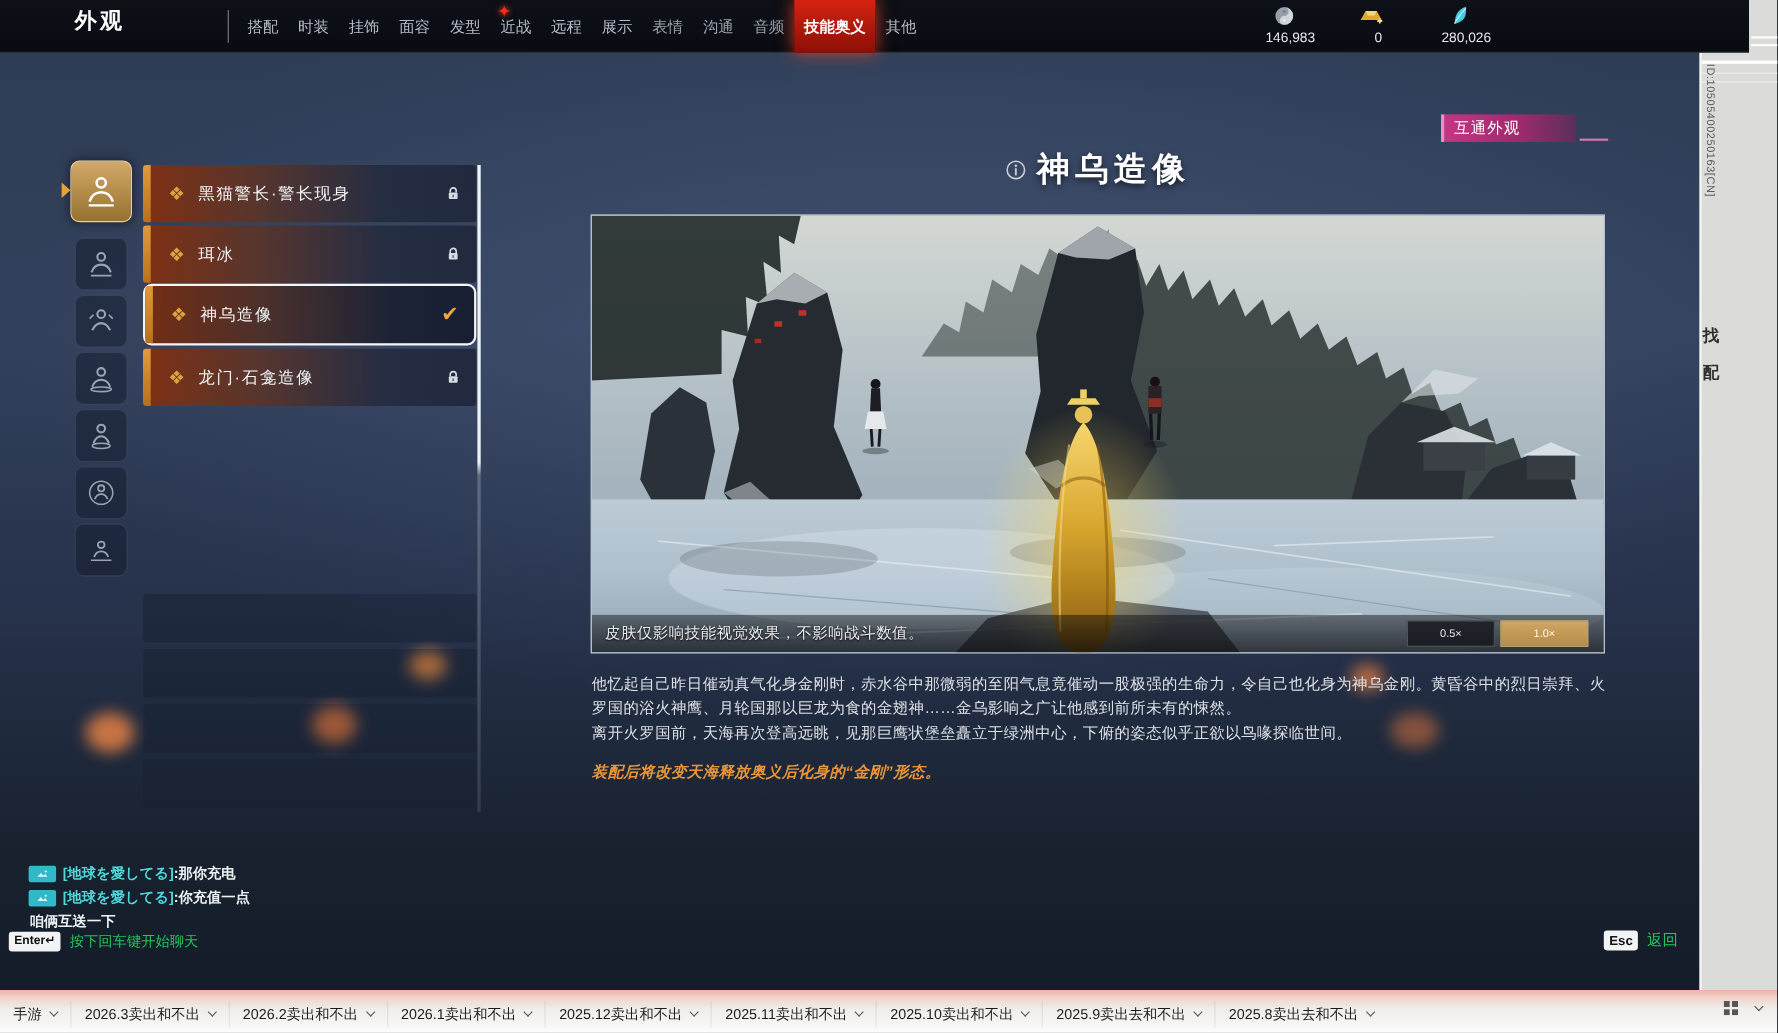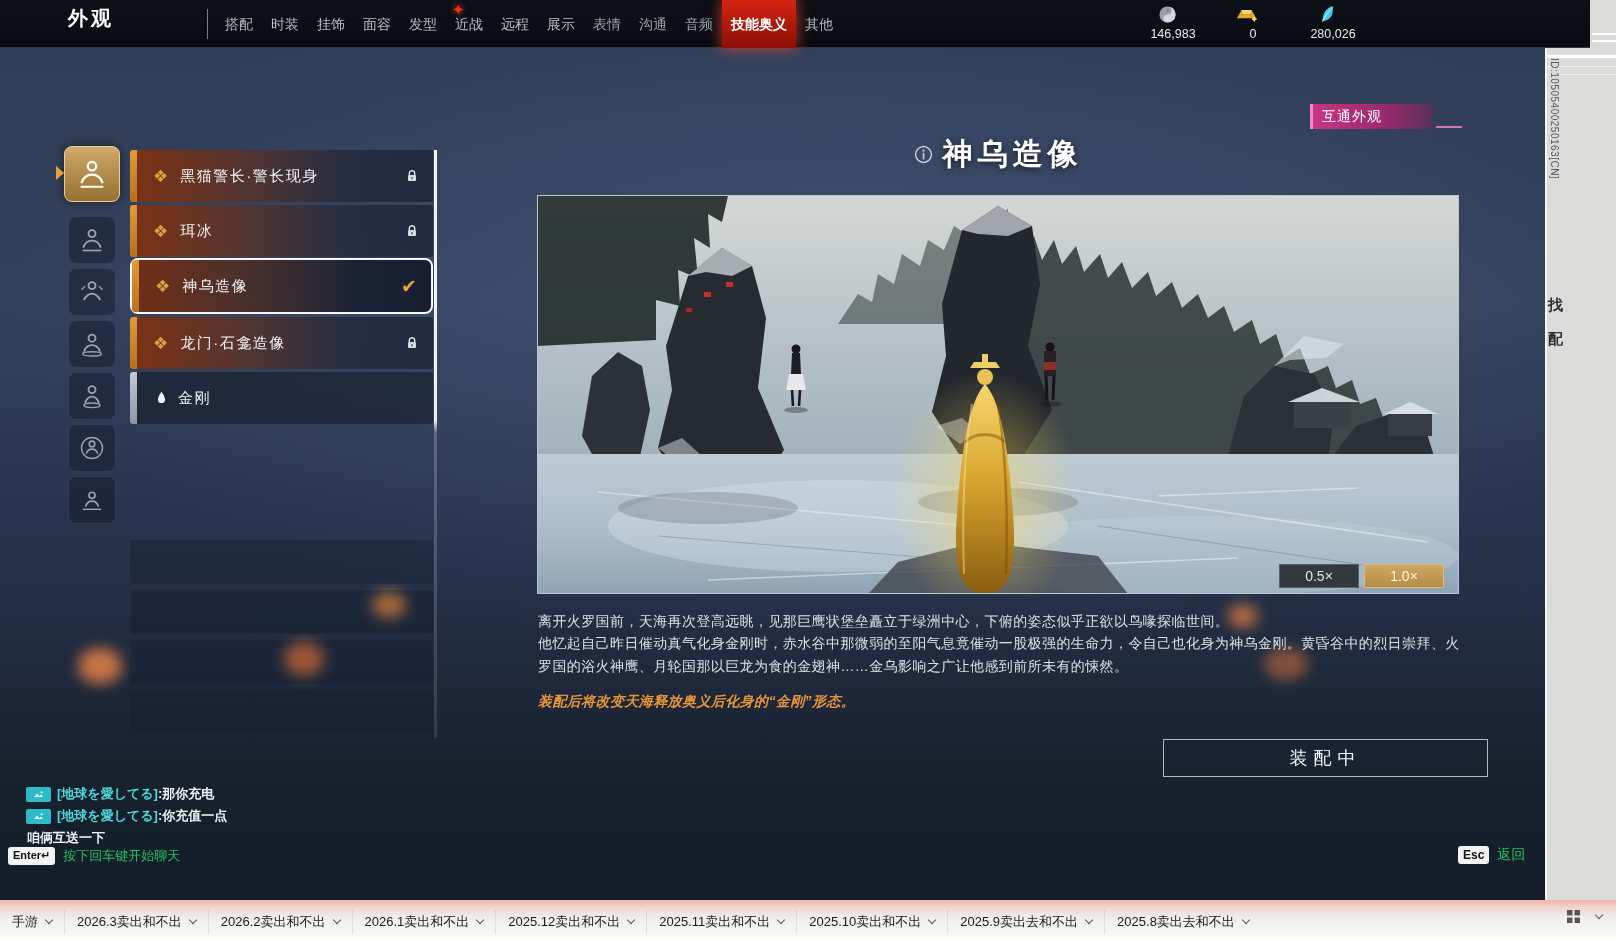--- a/index.html
+++ b/index.html
@@ -78,21 +78,21 @@
   
   .preview{position:absolute;left:537px;top:195px;width:922px;height:399px;z-index:5;
     border:1px solid rgba(195,205,216,.8);background:#9fb0ba;overflow:hidden;}
   .preview svg{display:block;}
   .preview-note{position:absolute;left:0;bottom:0;width:100%;height:34px;
     background:linear-gradient(180deg,rgba(8,8,10,.45),rgba(5,5,8,.72));
     display:flex;align-items:center;padding:0 12px;}
   .preview-note .ntext{font-size:14px;color:#e9ebee;letter-spacing:.5px;text-shadow:0 1px 2px #000;}
   .scalebtns{position:absolute;right:14px;bottom:5px;display:flex;gap:5px;}
   .scalebtn{width:80px;height:24px;display:flex;align-items:center;justify-content:center;
-    font-size:14px;color:#e2e5ea;background:rgba(18,20,26,.78);border:1px solid rgba(130,135,145,.5);cursor:pointer;}
+    font-size:10px;color:#e2e5ea;background:rgba(18,20,26,.78);border:1px solid rgba(130,135,145,.5);cursor:pointer;}
   .scalebtn.sel{background:linear-gradient(180deg,#cfa664,#b68c49);color:#fff7e2;border:1px solid #dcb87c;}
 
   
   .desc{position:absolute;left:538px;top:610px;width:930px;z-index:5;}
   .desc p{margin:0;font-size:14px;line-height:1.6;color:#dce0e6;letter-spacing:.4px;}
   .desc .warn{margin-top:13px;color:#e8953a;font-weight:bold;font-style:italic;}
 
   
   .equip-btn{position:absolute;left:1163px;top:739px;width:325px;height:38px;z-index:5;
     background:rgba(26,34,52,.4);border:1px solid rgba(205,212,222,.85);
@@ -303,29 +303,20 @@
     <span class="gicon">❖</span>
     <span class="rlabel">龙门·石龛造像</span>
     <span class="rstate">
       <svg viewBox="0 0 14 14" width="14" height="14">
           <path d="M4.3 6V4.5a2.7 2.7 0 0 1 5.4 0V6" fill="none" stroke="#d6dce4" stroke-width="1.5"></path>
           <rect x="3" y="6" width="8" height="6" rx="1" fill="#d6dce4"></rect>
           <rect x="6.4" y="8" width="1.2" height="2.4" fill="#4a5260"></rect>
         </svg>
     </span>
   </div>
-  <div class="row plain" style="left:130px;top:372px;z-index:6;">
-    <span class="bar"></span>
-    <span class="gicon drop">
-      <svg viewBox="0 0 10 14" width="9" height="13">
-          <path d="M5 .5C5 .5 9 6 9 9.2a4 4 0 0 1-8 0C1 6 5 .5 5 .5z" fill="#eef1f5"></path>
-        </svg>
-    </span>
-    <span class="rlabel">金刚</span>
-  </div>
   <div class="ghost-row" style="top:540px;"></div>
   <div class="ghost-row" style="top:590px;"></div>
   <div class="ghost-row" style="top:640px;opacity:.7;"></div>
   <div class="ghost-row" style="top:690px;opacity:.5;"></div>
   <div class="list-track"></div>
 
   <section class="preview">
     <svg viewBox="0 0 922 398" width="922" height="398">
       <defs>
         <linearGradient id="sky" x1="0" y1="0" x2="0" y2="1">
@@ -403,33 +394,35 @@
       <g transform="translate(432,168)">
         <rect x="12" y="-10" width="6" height="8" fill="#f0cf66"></rect>
         <path d="M0 4 L30 4 L26 -2 L4 -2 Z" fill="#f0cf66"></path>
         <circle cx="15" cy="13" r="8" fill="#e9c257"></circle>
         <path d="M15 20 C-2 38 -9 92 -13 150 C-17 202 -10 230 15 230 C40 230 47 202 43 150 C39 92 32 38 15 20 Z" fill="url(#goldBody)"></path>
         <path d="M-5 78 C6 68 24 68 35 78" stroke="#8a5c10" stroke-width="3" fill="none" opacity=".55"></path>
         <path d="M2 40 C-6 90 -8 150 -6 210" stroke="#f8e29a" stroke-width="2" fill="none" opacity=".5"></path>
         <path d="M28 40 C36 90 38 150 36 210" stroke="#7a5008" stroke-width="2.5" fill="none" opacity=".5"></path>
       </g>
     </svg>
+    <div class="preview-note">
+      <span class="ntext">皮肤仅影响技能视觉效果，不影响战斗数值。</span>
+    </div>
     <div class="scalebtns">
       <div class="scalebtn">0.5×</div>
       <div class="scalebtn sel">1.0×</div>
     </div>
   </section>
 
   <div class="desc">
+    <p>他忆起自己昨日催动真气化身金刚时，赤水谷中那微弱的至阳气息竟催动一股极强的生命力，令自己也化身为神乌金刚。黄昏谷中的烈日崇拜、火罗国的浴火神鹰、月轮国那以巨龙为食的金翅神……金乌影响之广让他感到前所未有的悚然。</p>
     <p>离开火罗国前，天海再次登高远眺，见那巨鹰状堡垒矗立于绿洲中心，下俯的姿态似乎正欲以鸟喙探临世间。</p>
-    <p>他忆起自己昨日催动真气化身金刚时，赤水谷中那微弱的至阳气息竟催动一股极强的生命力，令自己也化身为神乌金刚。黄昏谷中的烈日崇拜、火罗国的浴火神鹰、月轮国那以巨龙为食的金翅神……金乌影响之广让他感到前所未有的悚然。</p>
     <p class="warn">装配后将改变天海释放奥义后化身的“金刚”形态。</p>
   </div>
 
-  <button class="equip-btn">装配中</button>
 
   <div class="chat">
     <div class="chat-line">
       <span class="chat-badge">
         <svg viewBox="0 0 14 9" width="13" height="8">
             <rect x="0" y="0" width="14" height="9" rx="1" fill="#2fb9c9"></rect>
             <path d="M2 8l3.5-4 2.5 3 2-2 2 3Z" fill="#eafcff"></path>
             <circle cx="10.5" cy="2.6" r="1.1" fill="#eafcff"></circle>
           </svg>
       </span>

